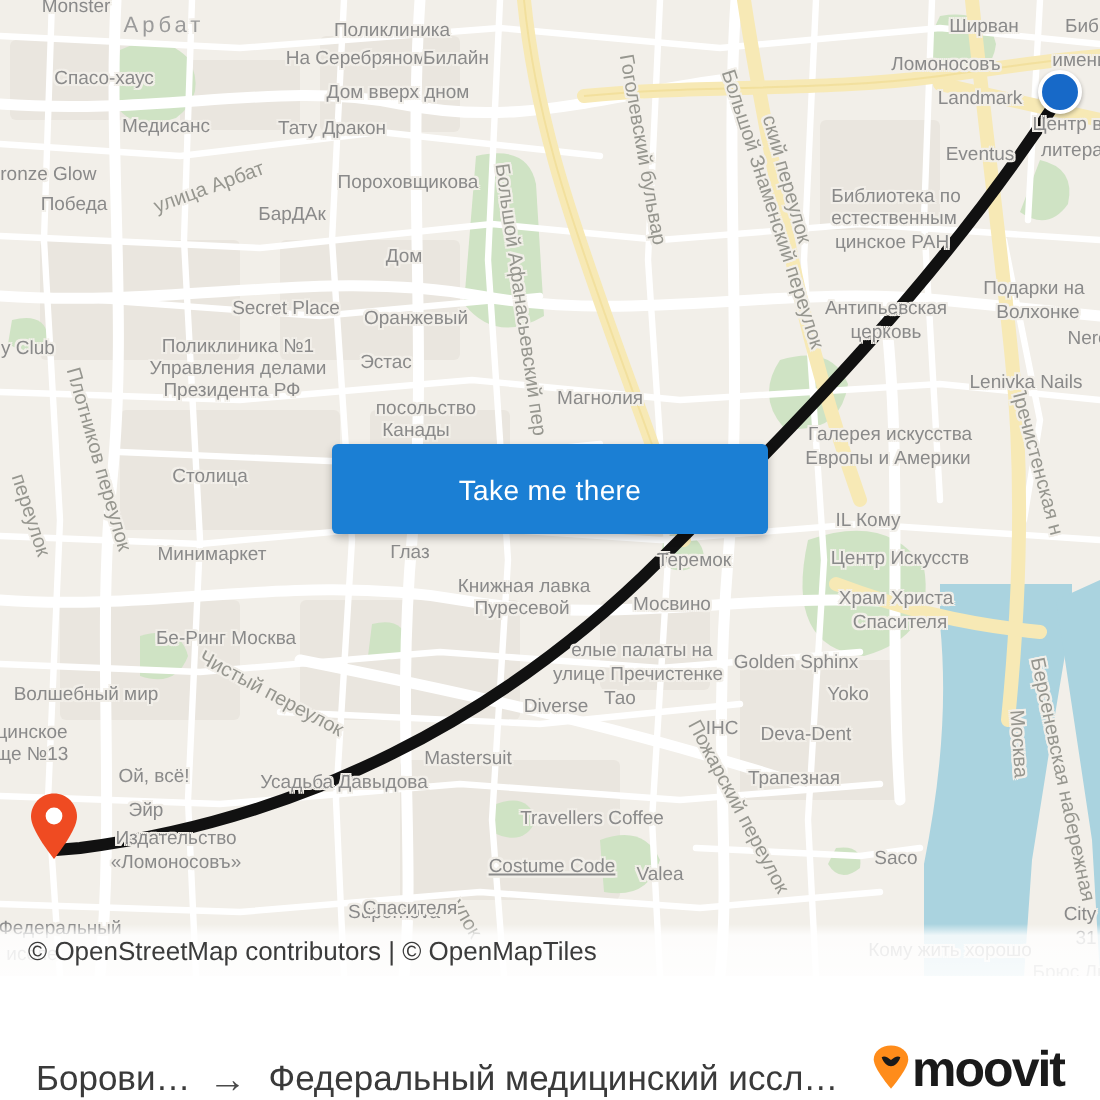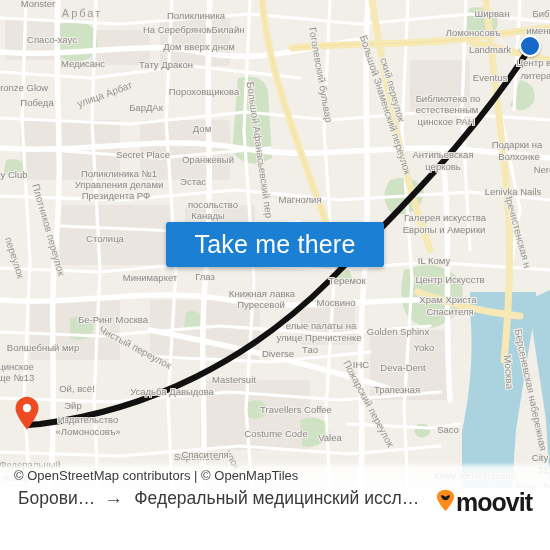--- a/index.html
+++ b/index.html
@@ -33,21 +33,21 @@
   .lbl.poi{color:#8a8a8a;}
   .lbl.area{color:#9b9b9b;font-size:11px;letter-spacing:2px;}
   .lbl.street{color:#96968f;font-size:10px;font-weight:400;}
 
   
   #cta{
     position:absolute;left:166px;top:222px;width:218px;height:45px;
     background:#1b7fd4;border-radius:3px;
     box-shadow:0 2px 4px rgba(0,0,0,.28);
     display:flex;align-items:center;justify-content:center;
-    color:#fff;font-size:25px;letter-spacing:.2px;
+    color:#fff;font-size:14px;letter-spacing:.2px;
     cursor:pointer;border:0;
     font-family:"Liberation Sans","DejaVu Sans",sans-serif;
   }
 
   
   #dest-marker{
     position:absolute;left:519px;top:35px;width:22px;height:22px;
     border-radius:50%;background:#1769c8;border:2.5px solid #fff;
     box-sizing:border-box;
     box-shadow:0 1px 2px rgba(0,0,0,.3);
@@ -59,21 +59,21 @@
     position:absolute;left:0;top:462px;width:550px;height:26px;
     display:flex;align-items:center;
     font-size:13px;color:#3b3b3b;padding-left:14px;box-sizing:border-box;
     background:linear-gradient(to bottom,rgba(255,255,255,0) 0%,rgba(255,255,255,.82) 22%,rgba(255,255,255,.9) 100%);
   }
   #attrib span{white-space:pre;}
 
   
   #footer{
     position:absolute;left:0;top:488px;width:550px;height:62px;
-    background:#fff;display:flex;align-items:flex-start;
+    background:#fff;display:flex;align-items:flex-end;
     padding:0 18px;box-sizing:border-box;
   }
   #footer .from,#footer .to{
     color:#3a3a3a;font-size:17.5px;white-space:nowrap;overflow:hidden;
   }
   #footer .to{flex:1;min-width:0;text-overflow:ellipsis;}
   #footer .arrow{color:#4a4a4a;font-size:19px;margin:0 11px 0 9px;line-height:1;}
   #brand{display:flex;align-items:center;margin-left:8px;}
   #brand .word{font-size:25px;font-weight:bold;color:#1a1a1a;letter-spacing:-1px;}
   #brand .pin{margin-right:1px;display:block;}
@@ -232,21 +232,21 @@
         <div class="lbl poi" style="left: 119px; top: 185px;">Управления делами</div>
         <div class="lbl poi" style="left: 513px; top: 192px;">Lenivka Nails</div>
         <div class="lbl poi" style="left: 116px; top: 196px;">Президента РФ</div>
         <div class="lbl poi" style="left: 213px; top: 205px;">посольство</div>
         <div class="lbl poi" style="left: 300px; top: 200px;">Магнолия</div>
         <div class="lbl poi" style="left: 208px; top: 216px;">Канады</div>
         <div class="lbl poi" style="left: 445px; top: 218px;">Галерея искусства</div>
         <div class="lbl poi" style="left: 444px; top: 230px;">Европы и Америки</div>
         <div class="lbl poi" style="left: 105px; top: 239px;">Столица</div>
         <div class="lbl poi" style="left: 434px; top: 261px;">IL Кому</div>
-        <div class="lbl poi" style="left: 106px; top: 278px; margin-left: 44px;">Минимаркет</div>
+        <div class="lbl poi" style="left: 106px; top: 278px;">Минимаркет</div>
         <div class="lbl poi" style="left: 205px; top: 277px;">Глаз</div>
         <div class="lbl poi" style="left: 347px; top: 281px;">Теремок</div>
         <div class="lbl poi" style="left: 450px; top: 280px;">Центр Искусств</div>
         <div class="lbl poi" style="left: 262px; top: 294px;">Книжная лавка</div>
         <div class="lbl poi" style="left: 336px; top: 303px;">Мосвино</div>
         <div class="lbl poi" style="left: 448px; top: 300px;">Храм Христа</div>
         <div class="lbl poi" style="left: 261px; top: 305px;">Пуресевой</div>
         <div class="lbl poi" style="left: 450px; top: 312px;">Спасителя</div>
         <div class="lbl poi" style="left: 113px; top: 320px;">Бе-Ринг Москва</div>
         <div class="lbl poi" style="left: 321px; top: 326px;">елые палаты на</div>
@@ -261,21 +261,21 @@
         <div class="lbl poi" style="left: 361px; top: 365px;">IHC</div>
         <div class="lbl poi" style="left: 403px; top: 368px;">Deva-Dent</div>
         <div class="lbl poi" style="left: 77px; top: 389px;">Ой, всё!</div>
         <div class="lbl poi" style="left: 234px; top: 380px;">Mastersuit</div>
         <div class="lbl poi" style="left: 397px; top: 390px;">Трапезная</div>
         <div class="lbl poi" style="left: 73px; top: 406px;">Эйр</div>
         <div class="lbl poi" style="left: 172px; top: 392px;">Усадьба Давыдова</div>
         <div class="lbl poi" style="left: 296px; top: 410px;">Travellers Coffee</div>
         <div class="lbl poi" style="left: 88px; top: 420px;">Издательство</div>
         <div class="lbl poi" style="left: 88px; top: 432px;">«Ломоносовъ»</div>
-        <div class="lbl poi" style="left: 276px; top: 434px;">Costume Code</div>
+        <div class="lbl poi" style="left: 276px; top: 434px; text-decoration: underline;">Costume Code</div>
         <div class="lbl poi" style="left: 330px; top: 438px;">Valea</div>
         <div class="lbl poi" style="left: 448px; top: 430px;">Saco</div>
         <div class="lbl poi" style="left: 197px; top: 457px;">Supernova</div>
         <div class="lbl poi" style="left: 205px; top: 455px;">Спасителя</div>
         <div class="lbl poi" style="left: 475px; top: 476px;">Кому жить хорошо</div>
         <div class="lbl poi" style="left: 535px; top: 487px;">Брюс Ли</div>
         <div class="lbl poi" style="left: 540px; top: 458px;">City</div>
         <div class="lbl poi" style="left: 543px; top: 470px;">31</div>
         <div class="lbl poi" style="left: 30px; top: 465px;">Федеральный</div>
         <div class="lbl poi" style="left: 16px; top: 478px;">иссле</div>

